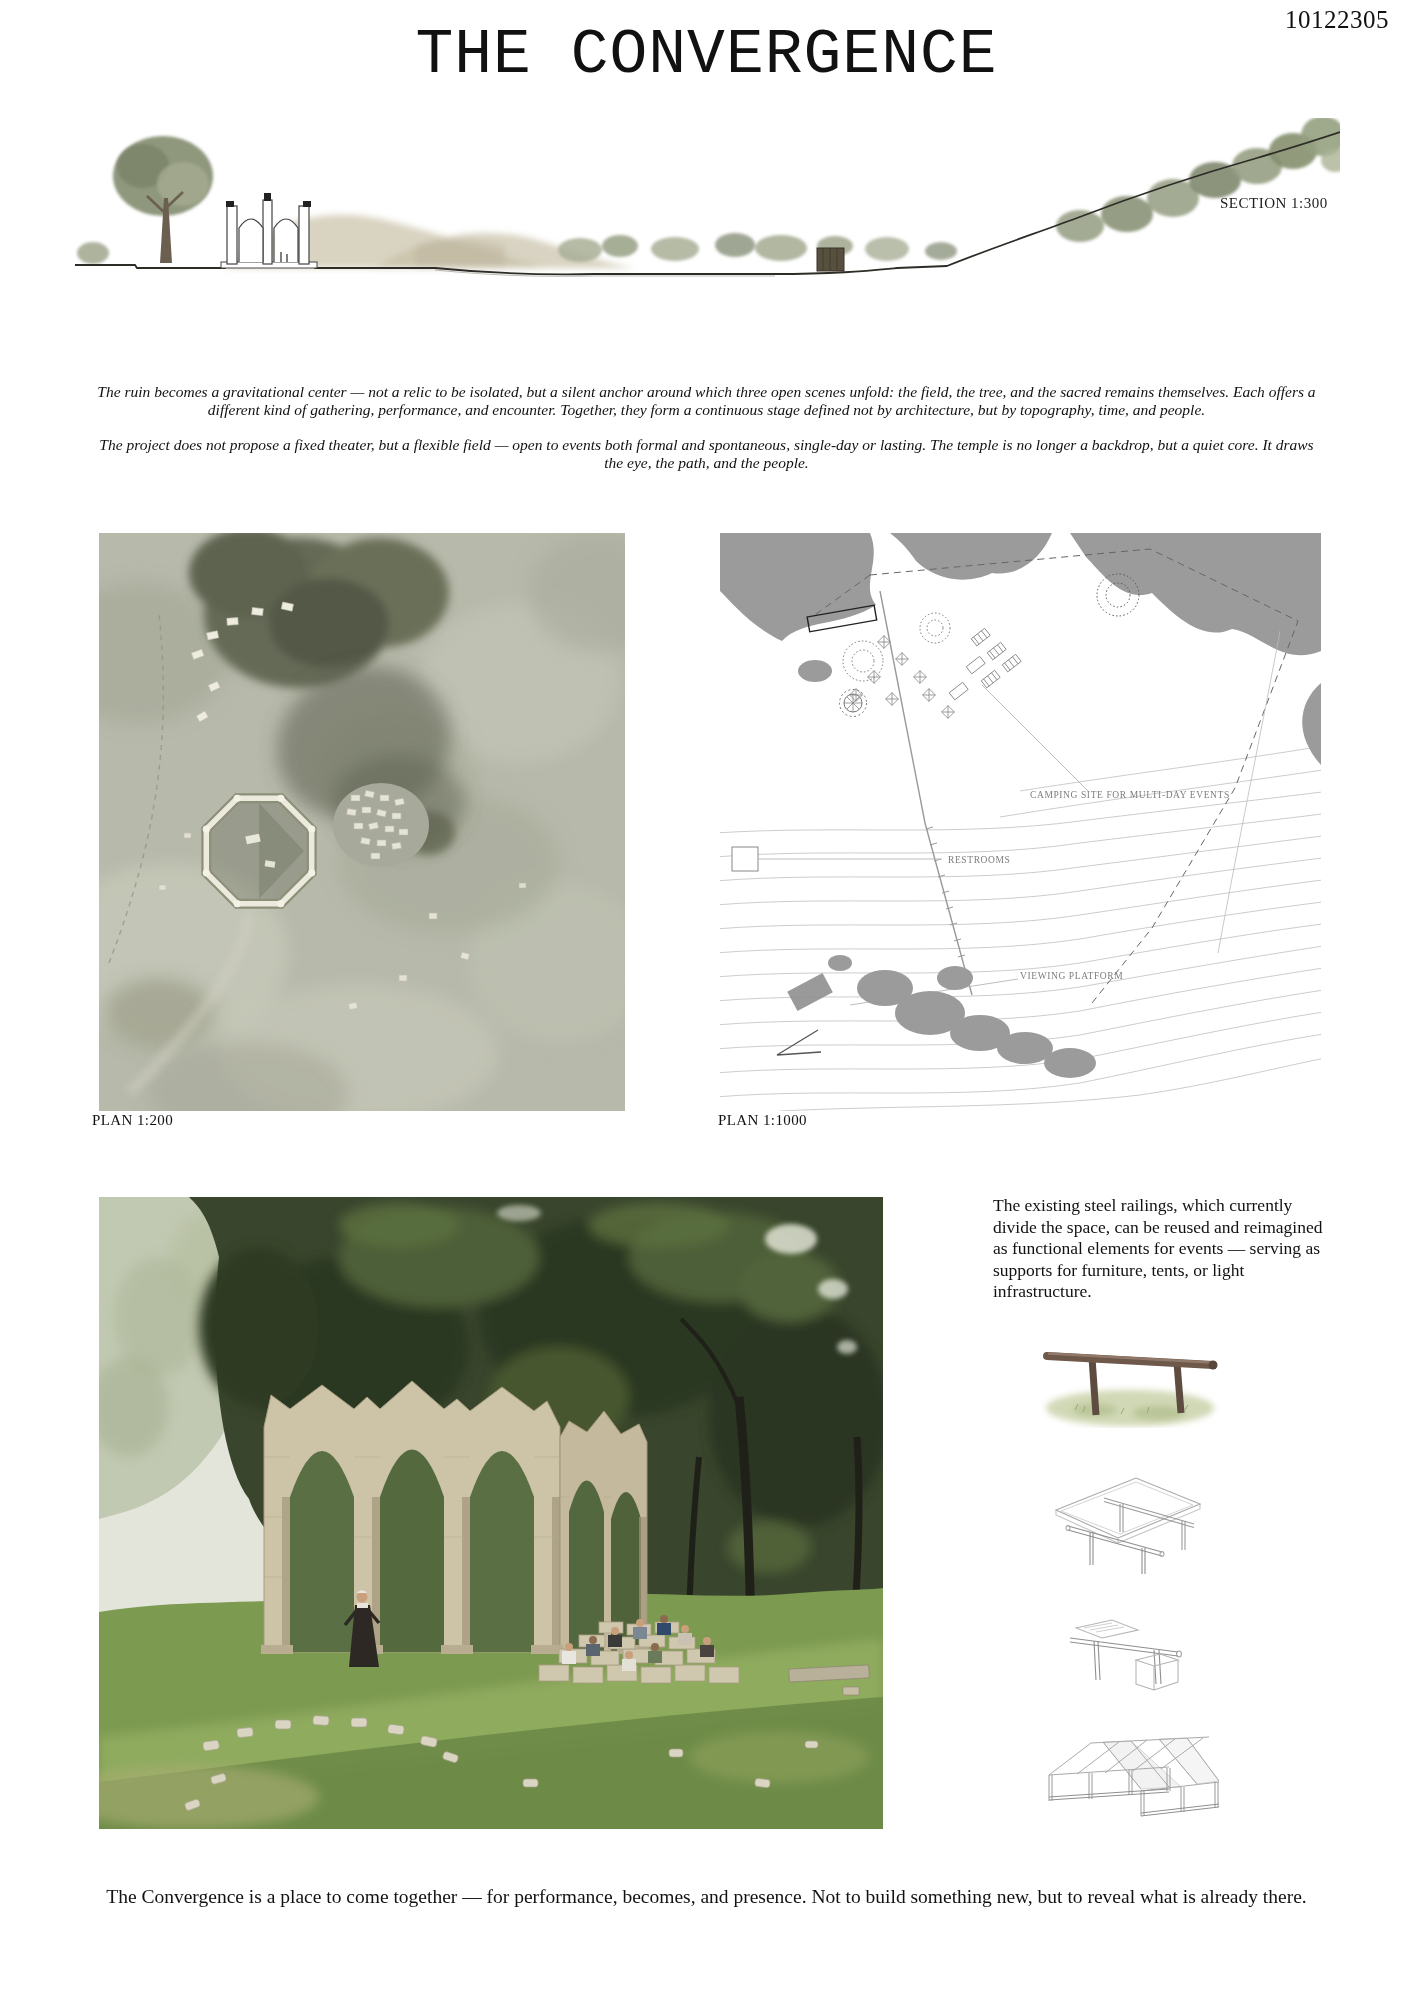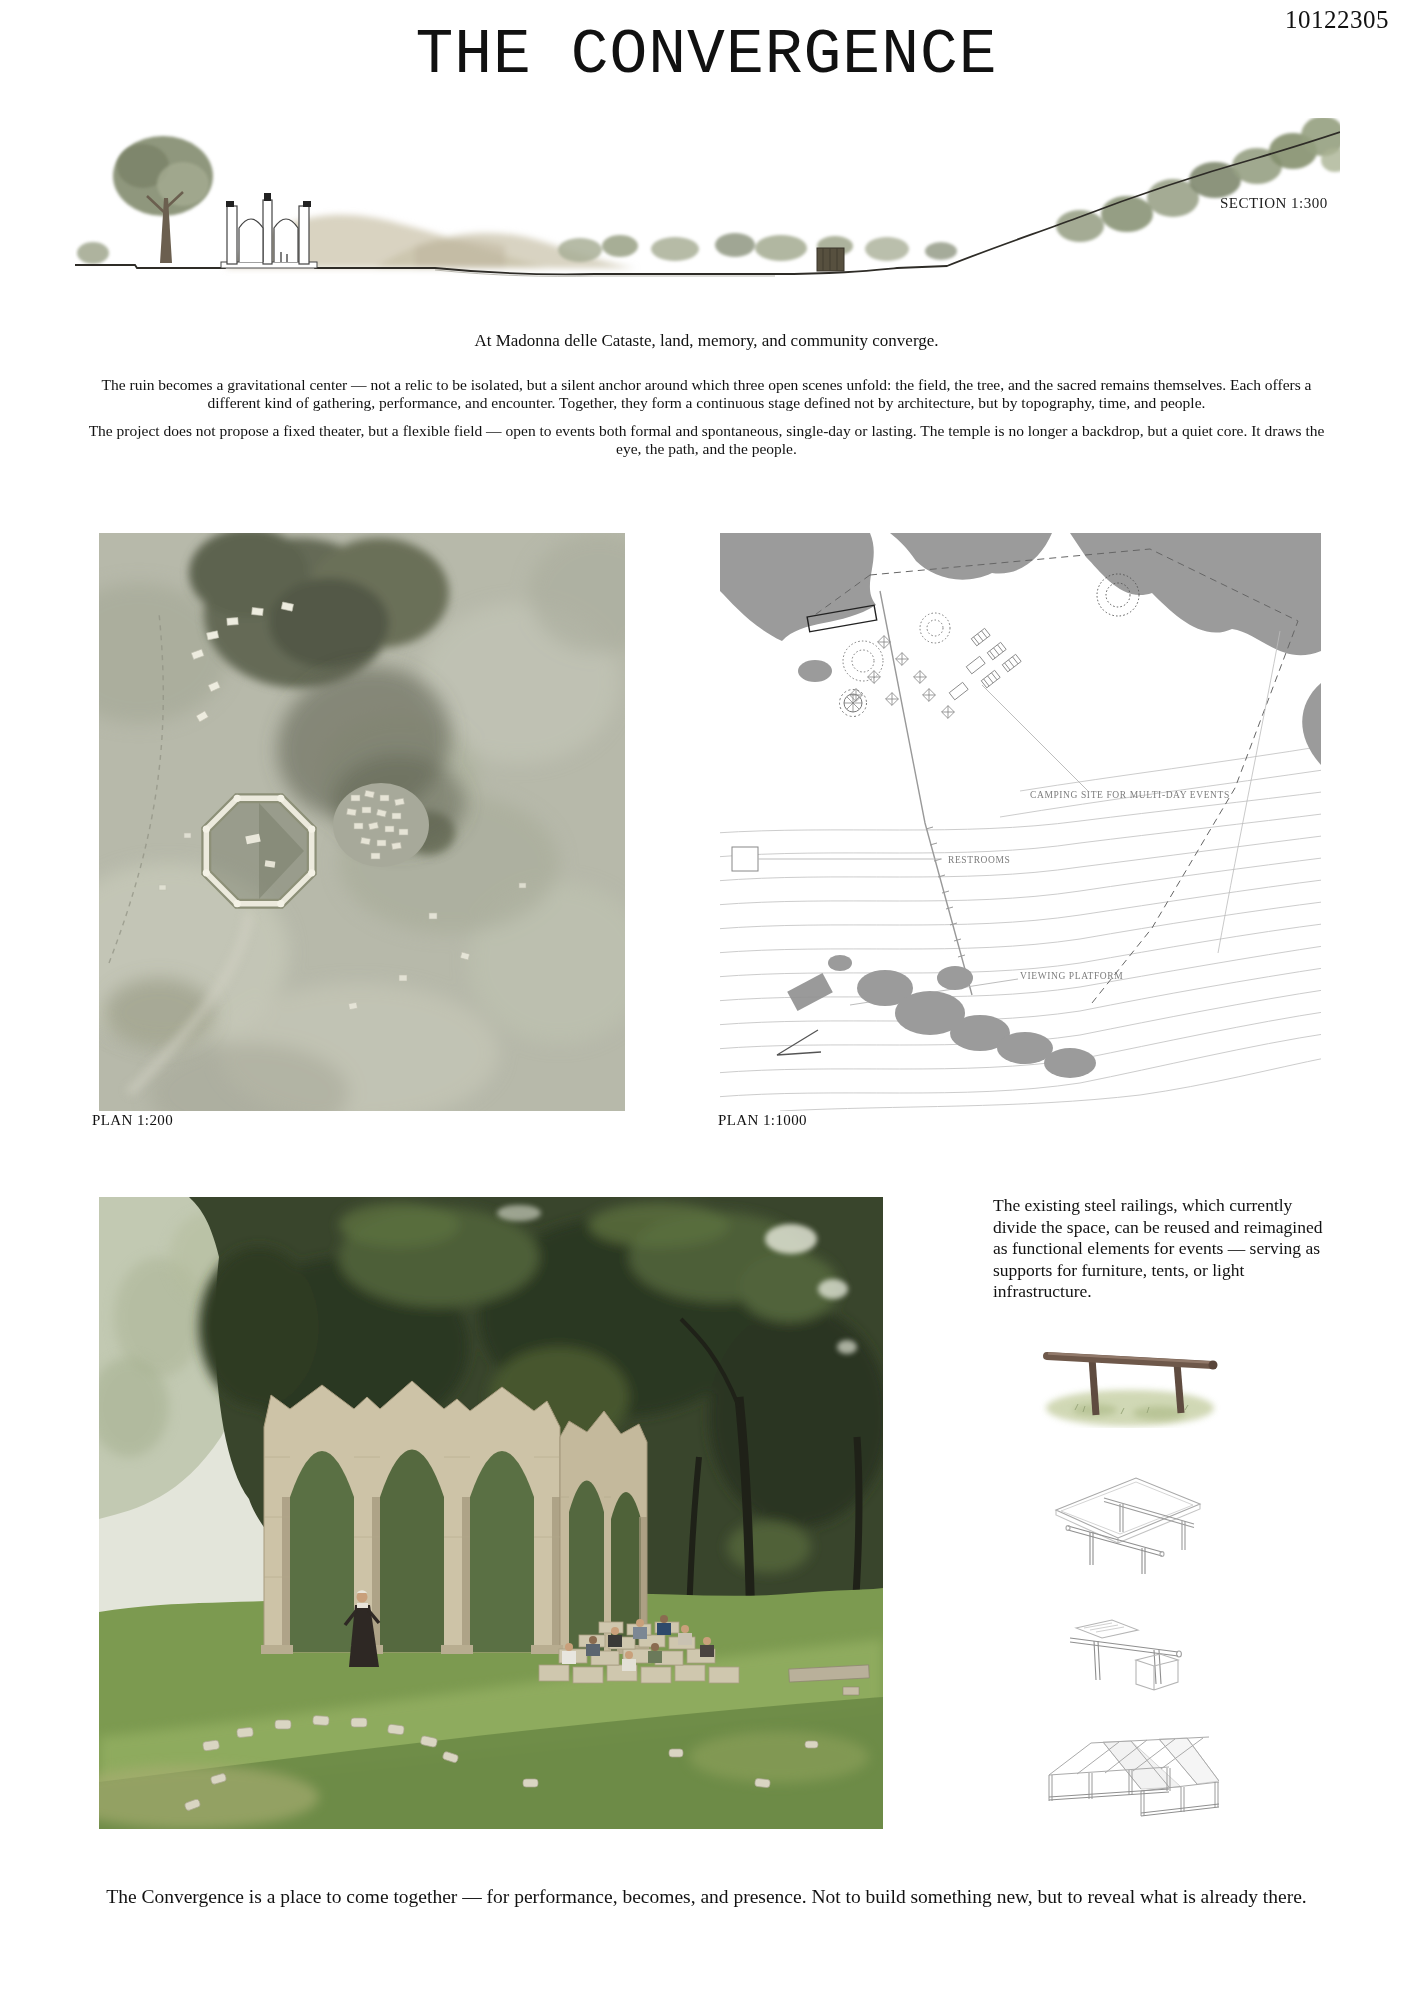--- a/index.html
+++ b/index.html
@@ -3,21 +3,21 @@
 <meta charset="utf-8">
 <style>
   html,body{margin:0;padding:0;background:#fff;}
   .board{position:relative;width:1413px;height:2000px;background:#ffffff;overflow:hidden;
          font-family:"Liberation Serif", serif;color:#111;}
   .abs{position:absolute;}
   .student-id{top:6px;right:24px;font-size:25px;letter-spacing:.5px;}
   .title{top:20px;left:0;width:100%;text-align:center;font-size:63px;letter-spacing:1px;font-weight:400;font-family:Liberation Mono, monospace;}
   .tagline{top:331px;left:75px;width:1263px;text-align:center;font-size:17px;}
   .statement{top:366px;left:75px;width:1263px;text-align:center;font-size:15.5px;line-height:18px;}
-  .statement p{margin:10px;}
+  .statement p{margin:17px;font-style:italic;}
   .caption{top:1112px;font-size:15px;letter-spacing:.4px;}
   .cap-a{left:92px;text-align:right;} .cap-b{left:718px;}
   .rail-note{top:1195px;left:993px;width:340px;font-size:17.5px;line-height:21.5px;}
   .closing{top:1886px;left:75px;width:1263px;text-align:center;font-size:19.5px;}
   svg{display:block;}
 </style>
 </head>
 <body>
 
 <div class="board">
@@ -82,21 +82,20 @@
       <rect x="224" y="88" width="10" height="58" fill="#fff" stroke="#444" stroke-width="1.2"></rect>
       <path d="M164,144 V110 Q176,92 188,110 V144 M199,144 V110 Q211,92 223,110 V144" fill="#fff" stroke="#444" stroke-width="1.2"></path>
       <rect x="151" y="83" width="8" height="6" fill="#222"></rect>
       <rect x="228" y="83" width="8" height="6" fill="#222"></rect>
       <rect x="189" y="75" width="7" height="8" fill="#222"></rect>
       <path d="M206,134 v10 M212,136 v8" stroke="#555" stroke-width="1.5"></path>
     </g>
     <text x="1145" y="90" font-size="15" letter-spacing=".5" fill="#1c1c1c">SECTION 1:300</text>
   </svg>
 
-  <div class="abs tagline">At Madonna delle Cataste, land, memory, and community converge.</div>
 
   <div class="abs statement">
     <p>The ruin becomes a gravitational center — not a relic to be isolated, but a silent anchor around which three open scenes unfold: the field, the tree, and the sacred remains themselves. Each offers a different kind of gathering, performance, and encounter. Together, they form a continuous stage defined not by architecture, but by topography, time, and people.</p>
     <p>The project does not propose a fixed theater, but a flexible field — open to events both formal and spontaneous, single-day or lasting. The temple is no longer a backdrop, but a quiet core. It draws the eye, the path, and the people.</p>
   </div>
 
   <svg class="abs" style="left:99px;top:533px" width="526" height="578" viewBox="0 0 526 578">
     <defs>
       <filter id="air-b6" x="-40%" y="-40%" width="180%" height="180%">
           <feGaussianBlur stdDeviation="9"></feGaussianBlur>

